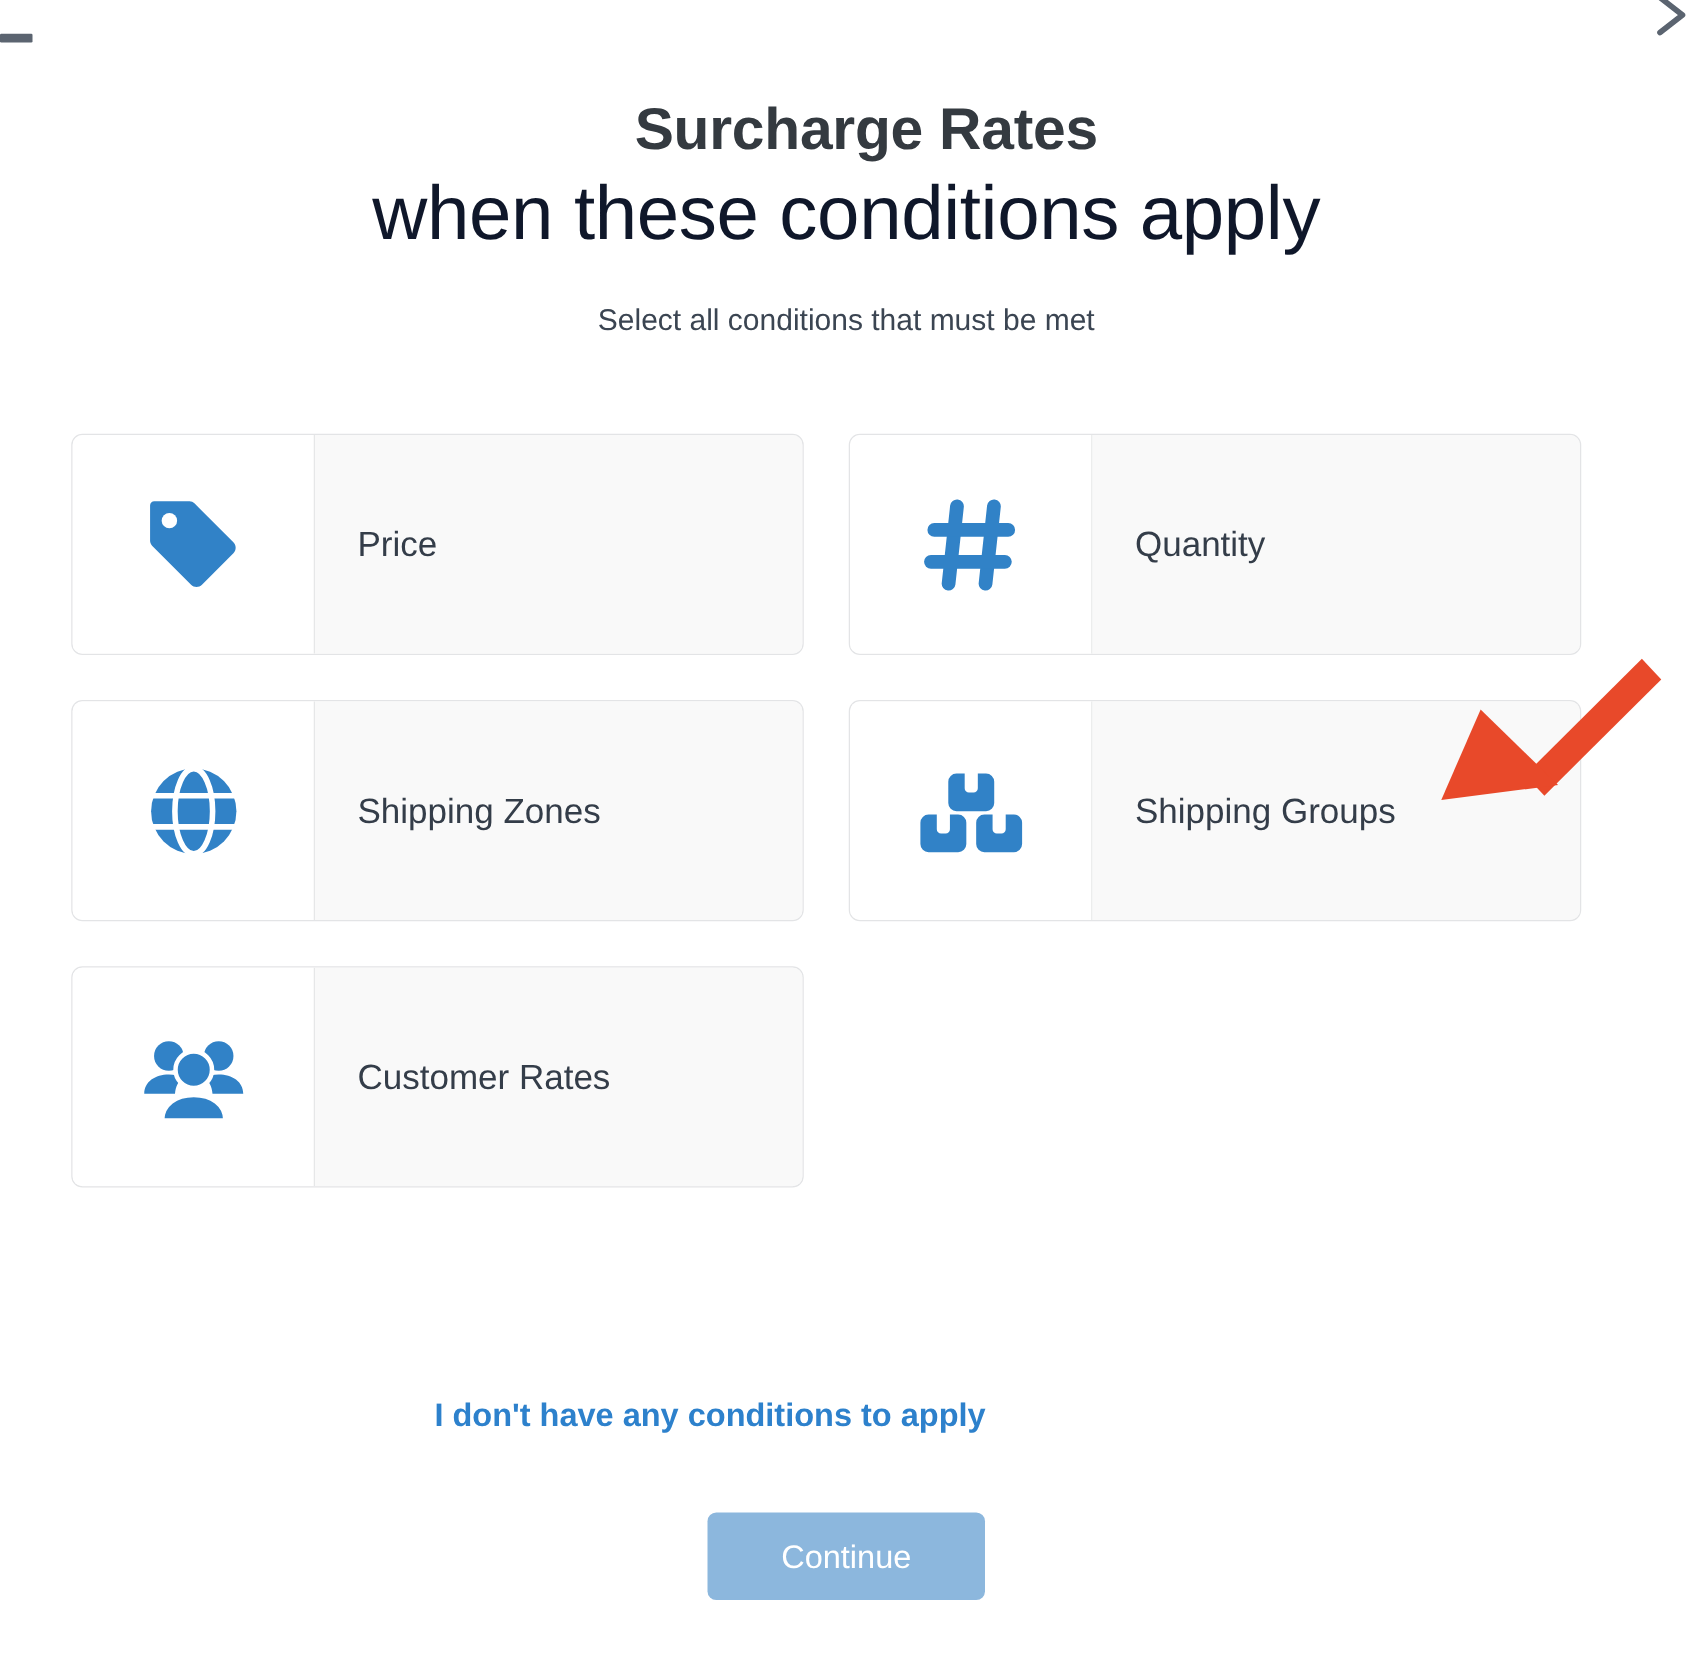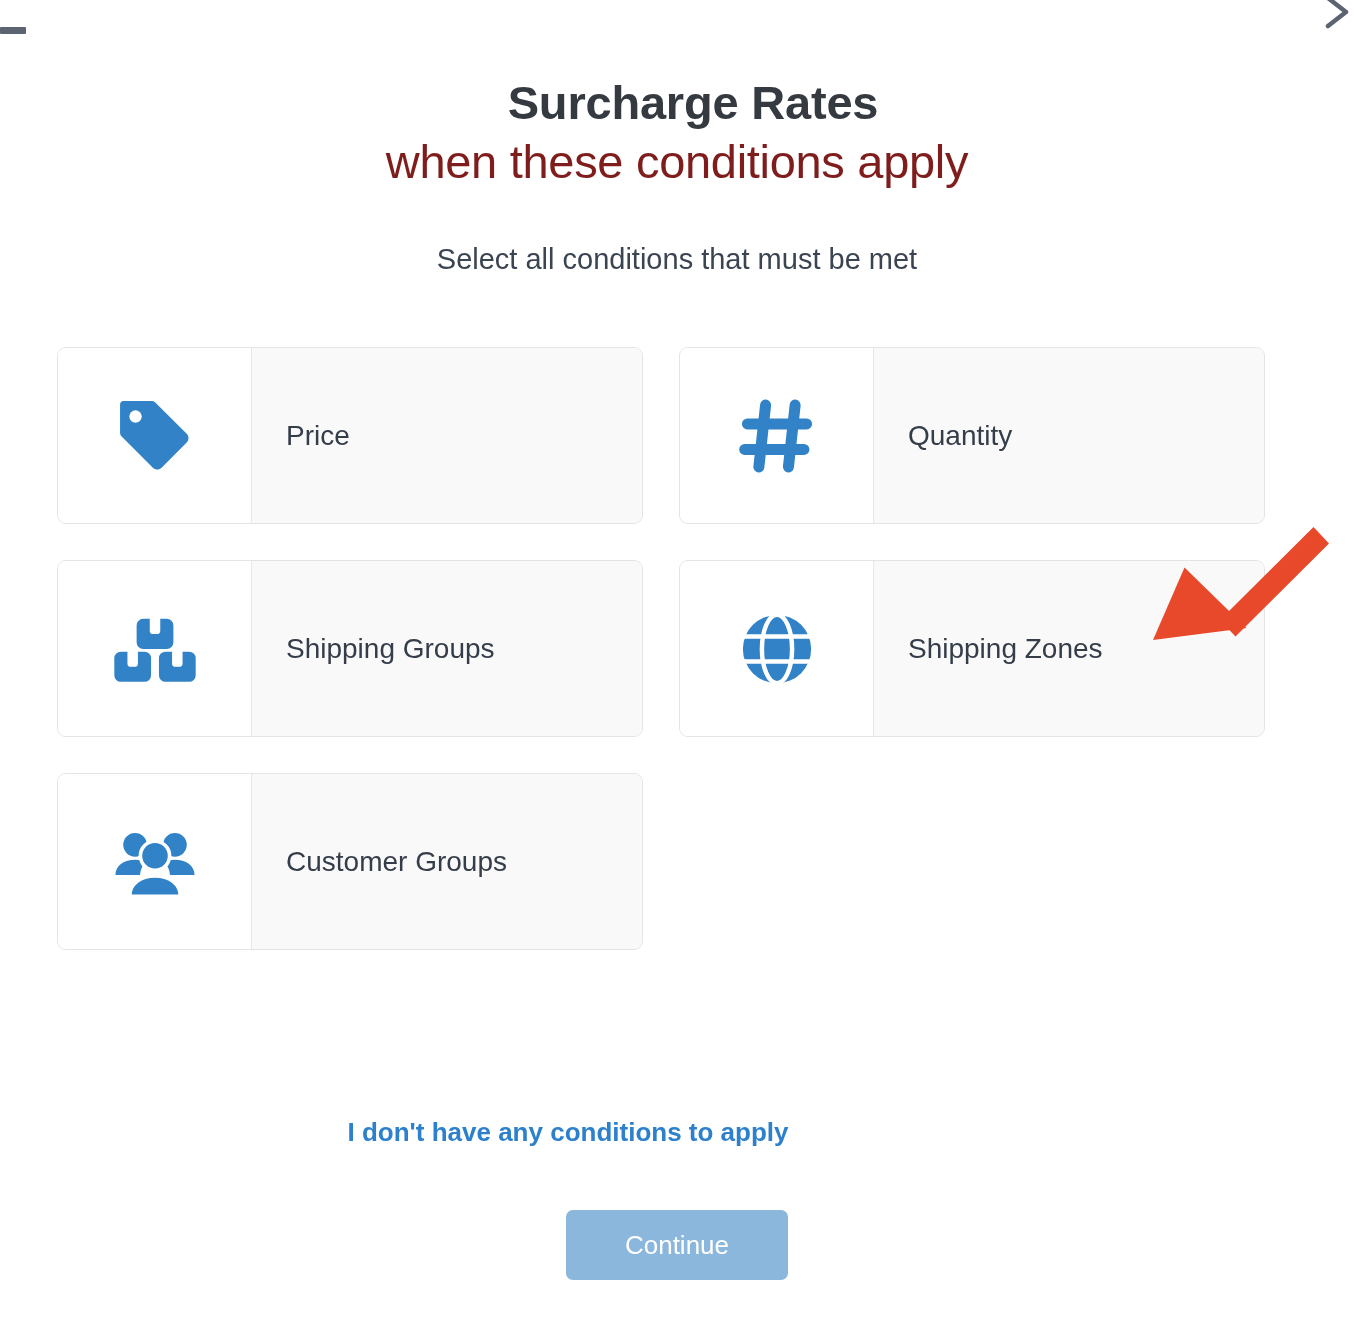--- a/index.html
+++ b/index.html
@@ -50,33 +50,33 @@
     display: block;
     font-size: 47px;
     font-weight: bold;
     color: #343a40;
     line-height: 1.17;
     letter-spacing: -0.2px;
     padding-left: 32px;
   }
   .title-light {
     display: block;
-    font-size: 47px;
+    font-size: 61px;
     font-weight: normal;
-    color: #7f1d1d;
+    color: #0f172a;
     line-height: 1.3;
     letter-spacing: -0.3px;
   }
   .subtitle {
     position: absolute;
     left: 0;
     top: 243px;
     width: 1354px;
     text-align: center;
-    font-size: 29px;
+    font-size: 24px;
     font-weight: normal;
     color: #3b4552;
   }
 
   
   .grid {
     position: absolute;
     left: 57px;
     top: 347px;
     width: 1240px;
@@ -203,66 +203,66 @@
           <line x1="8" y1="42" x2="52" y2="42"></line>
         </g>
       </svg>
     </div>
     <div class="option-label">Quantity</div>
   </div>
 
   <div class="option-card">
     <div class="option-icon">
       <svg width="84" height="84" viewBox="0 0 64 64" aria-hidden="true">
+        <circle cx="32" cy="32" r="26" fill="#3182c7"></circle>
+        <g fill="none" stroke="#ffffff" stroke-width="3.4">
+          <ellipse cx="32" cy="32" rx="11.5" ry="26"></ellipse>
+          <line x1="6.6" y1="22.5" x2="57.4" y2="22.5"></line>
+          <line x1="6.6" y1="41.5" x2="57.4" y2="41.5"></line>
+        </g>
+      </svg>
+    </div>
+    <div class="option-label">Shipping Zones</div>
+  </div>
+
+  <div class="option-card">
+    <div class="option-icon">
+      <svg width="84" height="84" viewBox="0 0 64 64" aria-hidden="true">
         <g fill="#3182c7">
           <path d="M23 9 h18 a5 5 0 0 1 5 5 v13 a5 5 0 0 1 -5 5 h-18 a5 5 0 0 1 -5 -5
                    v-13 a5 5 0 0 1 5 -5 z M28 9 h8 v9 a2.6 2.6 0 0 1 -2.6 2.6 h-2.8
                    A2.6 2.6 0 0 1 28 18 z" fill-rule="evenodd"></path>
           <path d="M6 34 h18 a5 5 0 0 1 5 5 v13 a5 5 0 0 1 -5 5 h-18 a5 5 0 0 1 -5 -5
                    v-13 a5 5 0 0 1 5 -5 z M11 34 h8 v9 a2.6 2.6 0 0 1 -2.6 2.6 h-2.8
                    A2.6 2.6 0 0 1 11 43 z" fill-rule="evenodd"></path>
           <path d="M40 34 h18 a5 5 0 0 1 5 5 v13 a5 5 0 0 1 -5 5 h-18 a5 5 0 0 1 -5 -5
                    v-13 a5 5 0 0 1 5 -5 z M45 34 h8 v9 a2.6 2.6 0 0 1 -2.6 2.6 h-2.8
                    A2.6 2.6 0 0 1 45 43 z" fill-rule="evenodd"></path>
         </g>
       </svg>
     </div>
     <div class="option-label">Shipping Groups</div>
   </div>
 
   <div class="option-card">
     <div class="option-icon">
-      <svg width="84" height="84" viewBox="0 0 64 64" aria-hidden="true">
-        <circle cx="32" cy="32" r="26" fill="#3182c7"></circle>
-        <g fill="none" stroke="#ffffff" stroke-width="3.4">
-          <ellipse cx="32" cy="32" rx="11.5" ry="26"></ellipse>
-          <line x1="6.6" y1="22.5" x2="57.4" y2="22.5"></line>
-          <line x1="6.6" y1="41.5" x2="57.4" y2="41.5"></line>
-        </g>
-      </svg>
-    </div>
-    <div class="option-label">Shipping Zones</div>
-  </div>
-
-  <div class="option-card">
-    <div class="option-icon">
       <svg width="88" height="88" viewBox="0 0 64 64" aria-hidden="true">
         <g fill="#3182c7">
           <circle cx="17.5" cy="19.5" r="8.6"></circle>
           <path d="M3.2 41.5 c0 -7 6.4 -11.2 14.3 -11.2 c3 0 5.8 0.6 8.1 1.7
                    c-2.6 2.3 -4.2 5.4 -4.5 9.5 z"></path>
           <circle cx="46.5" cy="19.5" r="8.6"></circle>
           <path d="M60.8 41.5 h-17.9 c-0.3 -4.1 -1.9 -7.2 -4.5 -9.5
                    c2.3 -1.1 5.1 -1.7 8.1 -1.7 c7.9 0 14.3 4.2 14.3 11.2 z"></path>
           <circle cx="32" cy="27.5" r="10.6" stroke="#ffffff" stroke-width="2.6"></circle>
           <path d="M13.6 57 c0 -9.2 8.2 -14.8 18.4 -14.8 c10.2 0 18.4 5.6 18.4 14.8 z" stroke="#ffffff" stroke-width="2.6"></path>
         </g>
       </svg>
     </div>
-    <div class="option-label">Customer Groups</div>
+    <div class="option-label">Customer Rates</div>
   </div>
 
 </div>
 
 <div class="annotation-arrow">
   <svg viewBox="0 0 214 160" aria-hidden="true">
     <path d="M173.5 22 L189 38.5 L95.5 131.5 L80 115 Z" fill="#e8492a"></path>
     <path d="M13 135 L44.5 62.5 L106.5 123 Z" fill="#e8492a"></path>
   </svg>
 </div>

